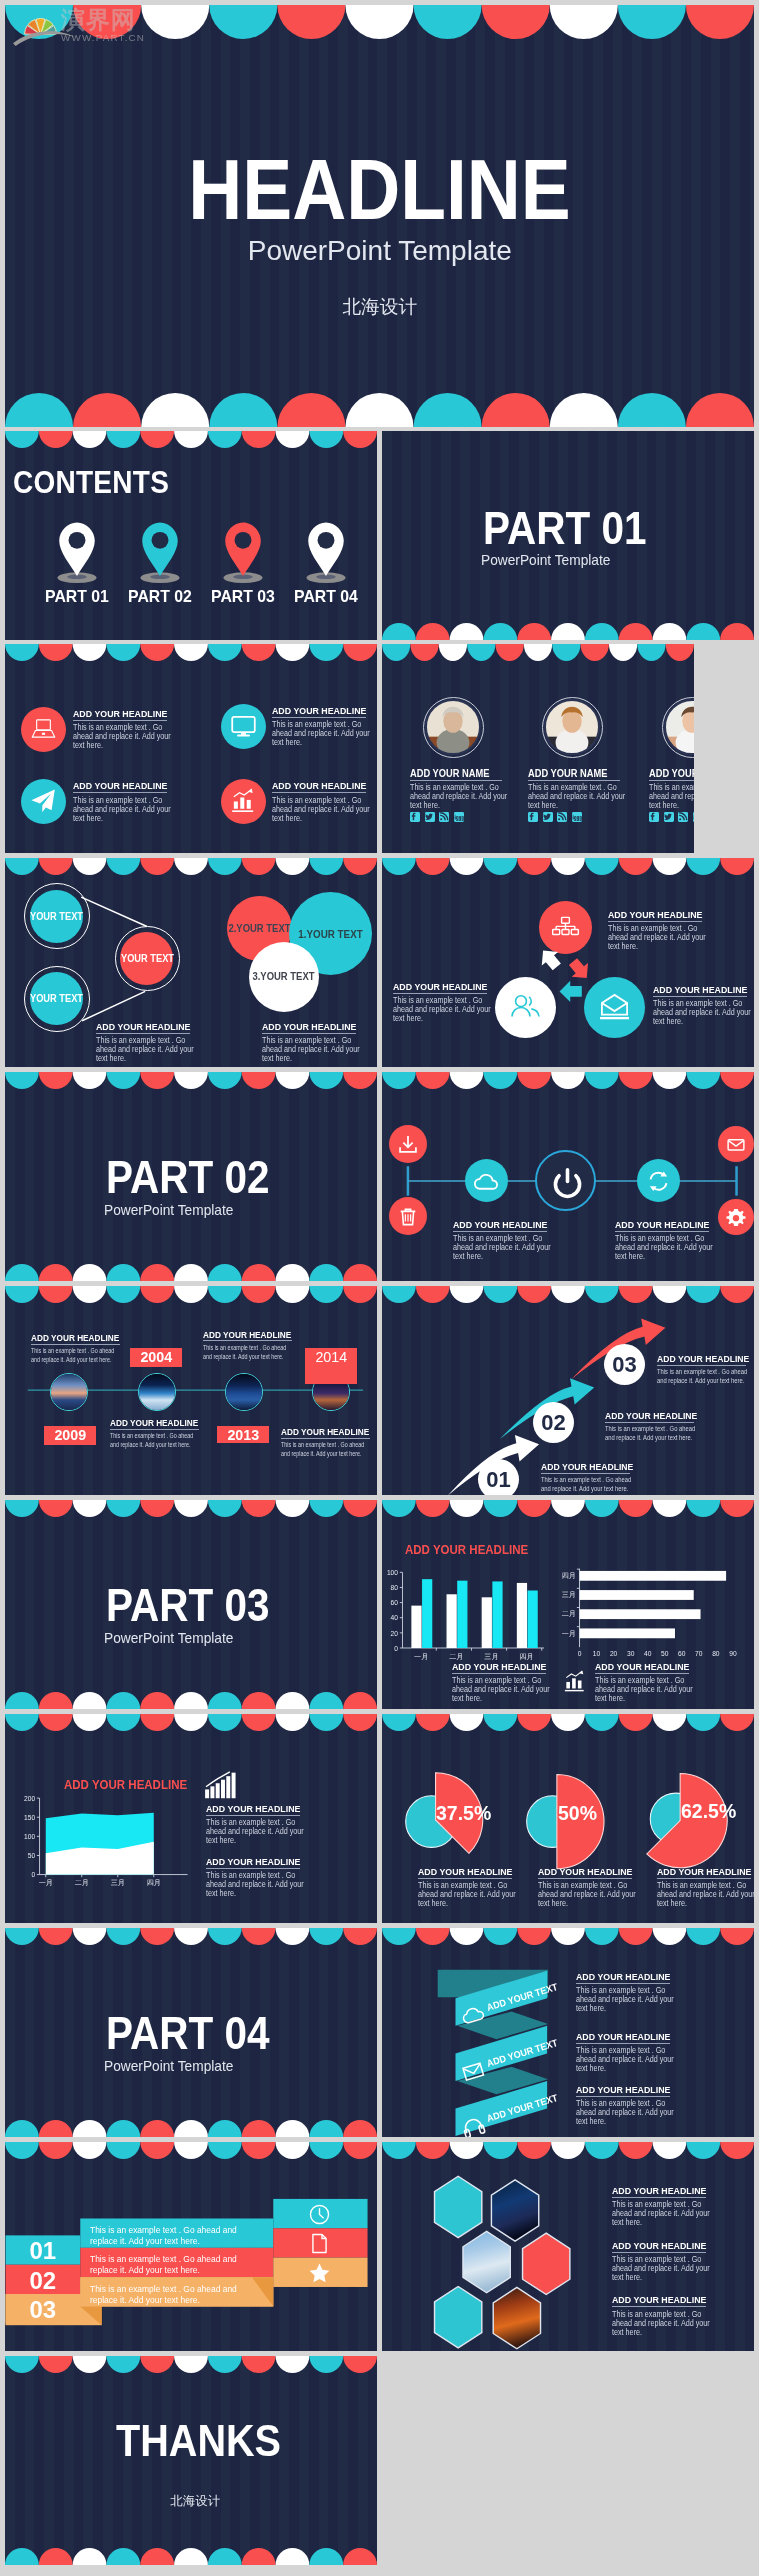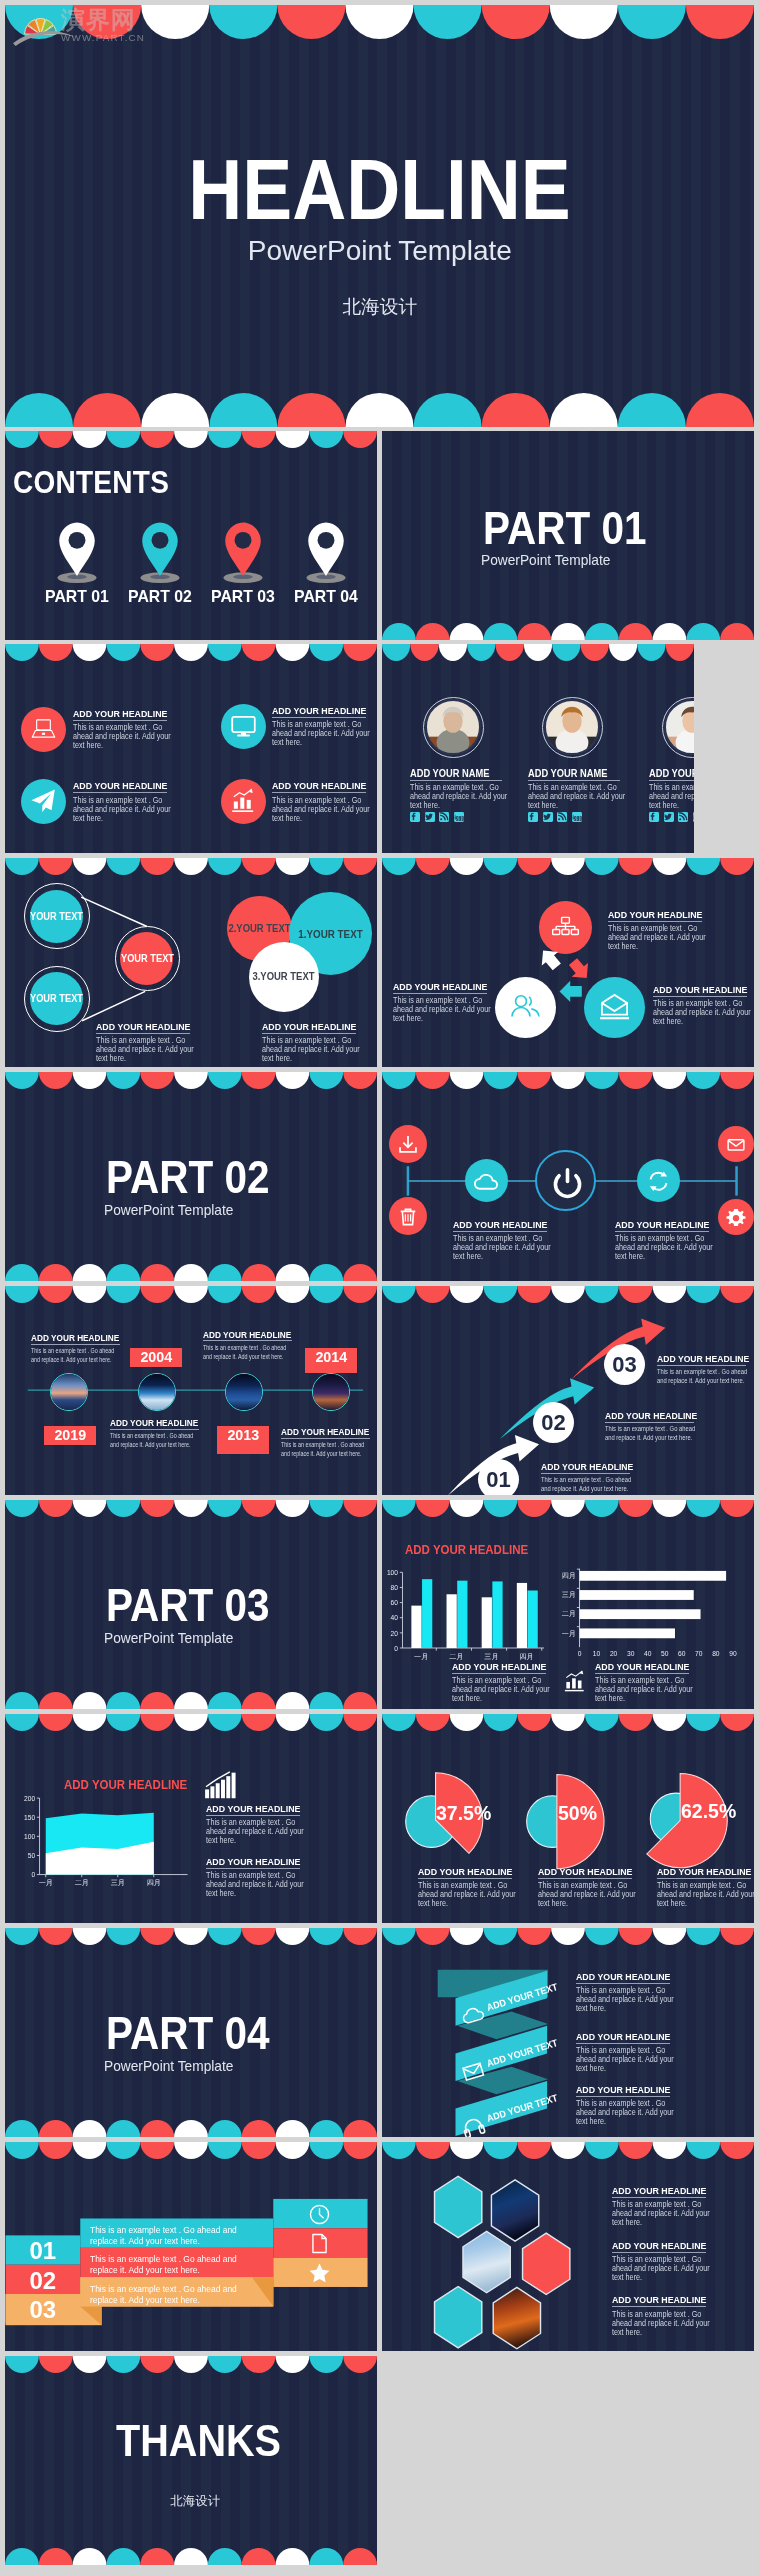--- a/index.html
+++ b/index.html
@@ -661,24 +661,24 @@
                 <stop offset="0%" stop-color="#0a0a20"></stop>
                 <stop offset="30%" stop-color="#1b1b44"></stop>
                 <stop offset="52%" stop-color="#3a2a66"></stop>
                 <stop offset="70%" stop-color="#b5673c"></stop>
                 <stop offset="100%" stop-color="#1a1230"></stop>
               </linearGradient>
             </defs>
             <rect width="40" height="40" fill="url(#tg3)"></rect>
           </svg>
         </div>
-        <div style="position:absolute;left:39px;top:140px;width:52px;height:18.7px;background:#fa4f4f;color:#fff;font-weight:bold;font-size:14.3px;text-align:center;line-height:18.7px;">2019</div>
+        <div style="position:absolute;left:39px;top:140px;width:52px;height:18.7px;background:#fa4f4f;color:#fff;font-weight:bold;font-size:14.3px;text-align:center;line-height:18.7px;">2009</div>
         <div style="position:absolute;left:125px;top:62px;width:52px;height:18.7px;background:#fa4f4f;color:#fff;font-weight:bold;font-size:14.3px;text-align:center;line-height:18.7px;">2004</div>
-        <div style="position:absolute;left:212px;top:140px;width:52px;height:28px;background:#fa4f4f;color:#fff;font-weight:bold;font-size:14.3px;text-align:center;line-height:18.7px;">2013</div>
-        <div style="position:absolute;left:300px;top:62px;width:52px;height:25px;background:#fa4f4f;color:#fff;font-weight:bold;font-size:14.3px;text-align:center;line-height:18.7px;">2014</div>
+        <div style="position:absolute;left:212px;top:140px;width:52px;height:17px;background:#fa4f4f;color:#fff;font-weight:bold;font-size:14.3px;text-align:center;line-height:18.7px;">2013</div>
+        <div style="position:absolute;left:300px;top:62px;width:52px;height:36px;background:#fa4f4f;color:#fff;font-weight:normal;font-size:14.3px;text-align:center;line-height:18.7px;">2014</div>
         <div style="position:absolute;left:26px;top:46px;color:#fff;font-weight:bold;font-size:9.4px;text-align:left;white-space:nowrap;transform:scaleX(0.88);transform-origin:left top;">ADD YOUR HEADLINE</div>
         <div style="position:absolute;left:26px;top:58px;width:89px;height:0.9px;background:#98a0b5;"></div>
         <div style="position:absolute;left:26px;top:61px;width:129px;color:#cfd5e2;font-size:7.7px;line-height:8.7px;text-align:left;transform:scaleX(0.7);transform-origin:left top;">This is an example text . Go ahead and replace it. Add your text here.</div>
         <div style="position:absolute;left:105px;top:131px;color:#fff;font-weight:bold;font-size:9.4px;text-align:left;white-space:nowrap;transform:scaleX(0.88);transform-origin:left top;">ADD YOUR HEADLINE</div>
         <div style="position:absolute;left:105px;top:143px;width:89px;height:0.9px;background:#98a0b5;"></div>
         <div style="position:absolute;left:105px;top:146px;width:129px;color:#cfd5e2;font-size:7.7px;line-height:8.7px;text-align:left;transform:scaleX(0.7);transform-origin:left top;">This is an example text . Go ahead and replace it. Add your text here.</div>
         <div style="position:absolute;left:198px;top:43px;color:#fff;font-weight:bold;font-size:9.4px;text-align:left;white-space:nowrap;transform:scaleX(0.88);transform-origin:left top;">ADD YOUR HEADLINE</div>
         <div style="position:absolute;left:198px;top:54px;width:89px;height:0.9px;background:#98a0b5;"></div>
         <div style="position:absolute;left:198px;top:58px;width:129px;color:#cfd5e2;font-size:7.7px;line-height:8.7px;text-align:left;transform:scaleX(0.7);transform-origin:left top;">This is an example text . Go ahead and replace it. Add your text here.</div>
         <div style="position:absolute;left:276px;top:140px;color:#fff;font-weight:bold;font-size:9.4px;text-align:left;white-space:nowrap;transform:scaleX(0.88);transform-origin:left top;">ADD YOUR HEADLINE</div>

